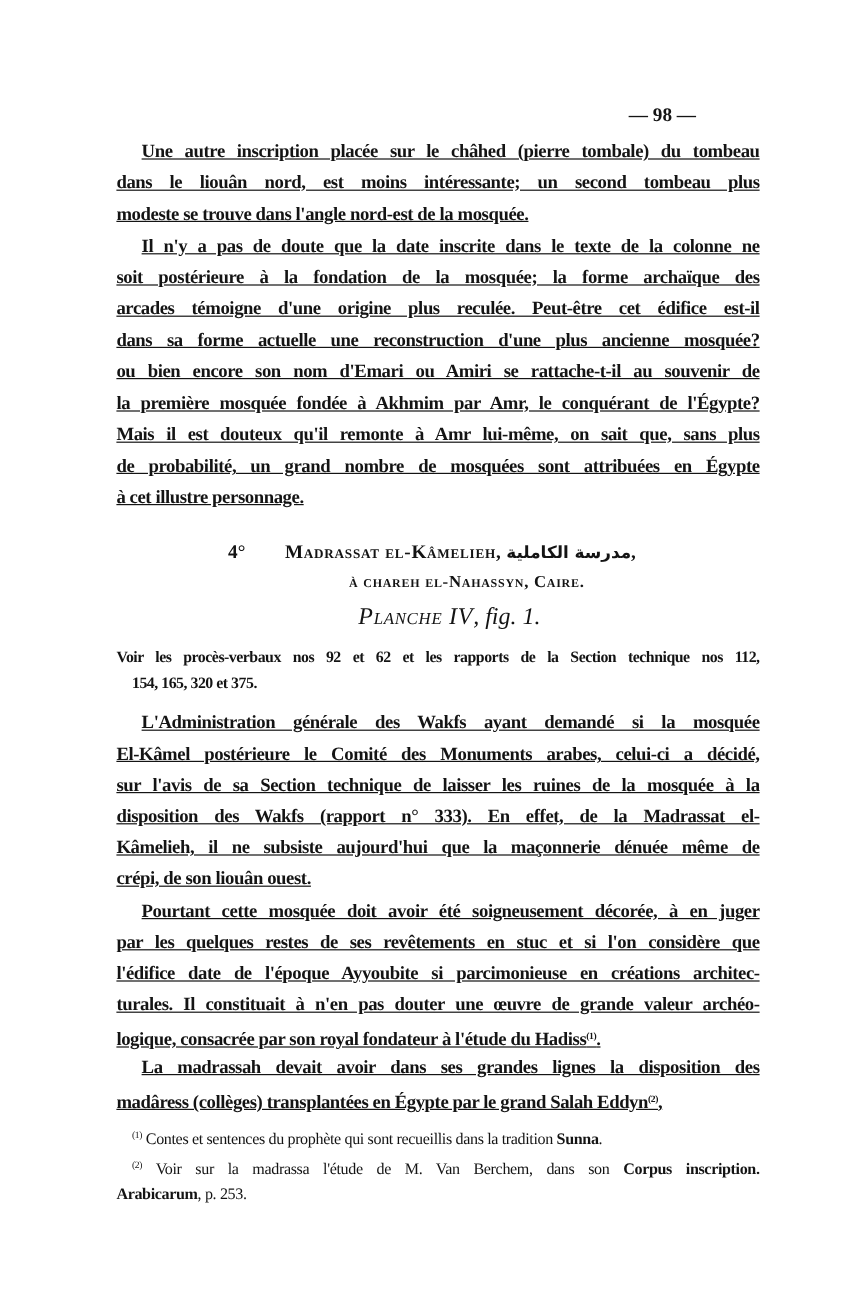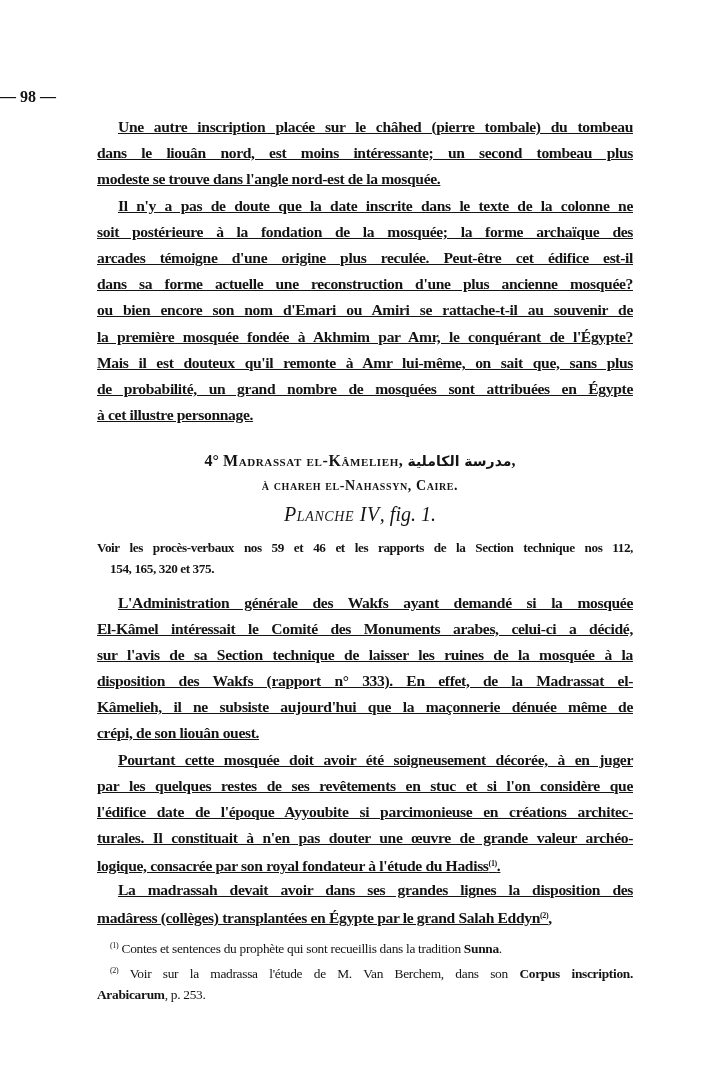--- a/index.html
+++ b/index.html
@@ -3,25 +3,25 @@
 <meta charset="utf-8">
 <style>
   html, body { margin: 0; padding: 0; background: #ffffff; }
   body { width: 720px; height: 1082px; position: relative; overflow: hidden;
          font-family: "DejaVu Serif", "Liberation Serif", serif; color: #141414; }
   .line { position: absolute; left: 97px; width: 536px; white-space: nowrap;
           font-size: 15.6px; line-height: 20px; text-align: justify; text-align-last: justify;
           letter-spacing: -0.35px; font-weight: bold; font-family: "Liberation Serif", serif; text-decoration: underline; }
   .line.last { text-align-last: left; }
   .line.indent { left: 118px; width: 515px; }
-  .pagenum { position: absolute; left: 0; width: 580px; top: 88px; text-align: left;
+  .pagenum { position: absolute; left: 0; width: 580px; top: 88px; text-align: right;
              font-family: "Liberation Serif", serif; font-weight: bold; font-size: 16px; }
   .center { position: absolute; left: 0; width: 720px; text-align: center; white-space: nowrap;
             font-family: "Liberation Serif", serif; font-weight: bold; }
-  .sc { font-variant: small-caps; letter-spacing: 0.6px; }
+  .sc { font-variant: small-caps; letter-spacing: 0.6px; margin-left: 29px; }
   .h1 { top: 452px; font-size: 16px; }
   .h2 { top: 478px; font-size: 14px; }
   .h3 { top: 503px; font-size: 20px; font-style: italic; font-weight: normal; }
   .note { position: absolute; left: 97px; width: 536px; white-space: nowrap; font-size: 13.2px;
           line-height: 18px; font-family: "Liberation Serif", serif; font-weight: bold;
           text-align: justify; text-align-last: justify; letter-spacing: -0.4px; }
   .note.cont { left: 110px; width: auto; text-align-last: left; }
   .fn { position: absolute; white-space: nowrap; font-size: 13.4px; line-height: 18px;
         font-family: "Liberation Serif", serif; letter-spacing: -0.3px; }
   .fn sup, .line sup { font-size: 8px; vertical-align: 5px; }
@@ -59,27 +59,27 @@
       <span class="sc">Madrassat el-Kâmelieh,</span>
       <span class="arabic" dir="rtl">مدرسة الكاملية</span><span>,</span>
     </div>
     <div class="center h2 sc">à chareh el-Nahassyn, Caire.</div>
     <div class="center h3">
       <span class="sc" style="font-style:italic">Planche IV</span><span>, fig. 1.</span>
     </div>
   </div>
 
   <div>
-    <div class="note" style="top:539px">Voir les procès-verbaux nos 59 et 46 et les rapports de la Section technique nos 112,</div>
+    <div class="note" style="top:539px">Voir les procès-verbaux nos 92 et 62 et les rapports de la Section technique nos 112,</div>
     <div class="note cont" style="top:560px">154, 165, 320 et 375.</div>
   </div>
 
   <div>
     <div class="line indent" style="top:593px">L'Administration générale des Wakfs ayant demandé si la mosquée</div>
-    <div class="line" style="top:619px">El-Kâmel intéressait le Comité des Monuments arabes, celui-ci a décidé,</div>
+    <div class="line" style="top:619px">El-Kâmel postérieure le Comité des Monuments arabes, celui-ci a décidé,</div>
     <div class="line" style="top:645px">sur l'avis de sa Section technique de laisser les ruines de la mosquée à la</div>
     <div class="line" style="top:671px">disposition des Wakfs (rapport n° 333). En effet, de la Madrassat el-</div>
     <div class="line" style="top:697px">Kâmelieh, il ne subsiste aujourd'hui que la maçonnerie dénuée même de</div>
     <div class="line last" style="top:723px">crépi, de son liouân ouest.</div>
   </div>
 
   <div>
     <div class="line indent" style="top:750px">Pourtant cette mosquée doit avoir été soigneusement décorée, à en juger</div>
     <div class="line" style="top:776px">par les quelques restes de ses revêtements en stuc et si l'on considère que</div>
     <div class="line" style="top:802px">l'édifice date de l'époque Ayyoubite si parcimonieuse en créations architec-</div>

